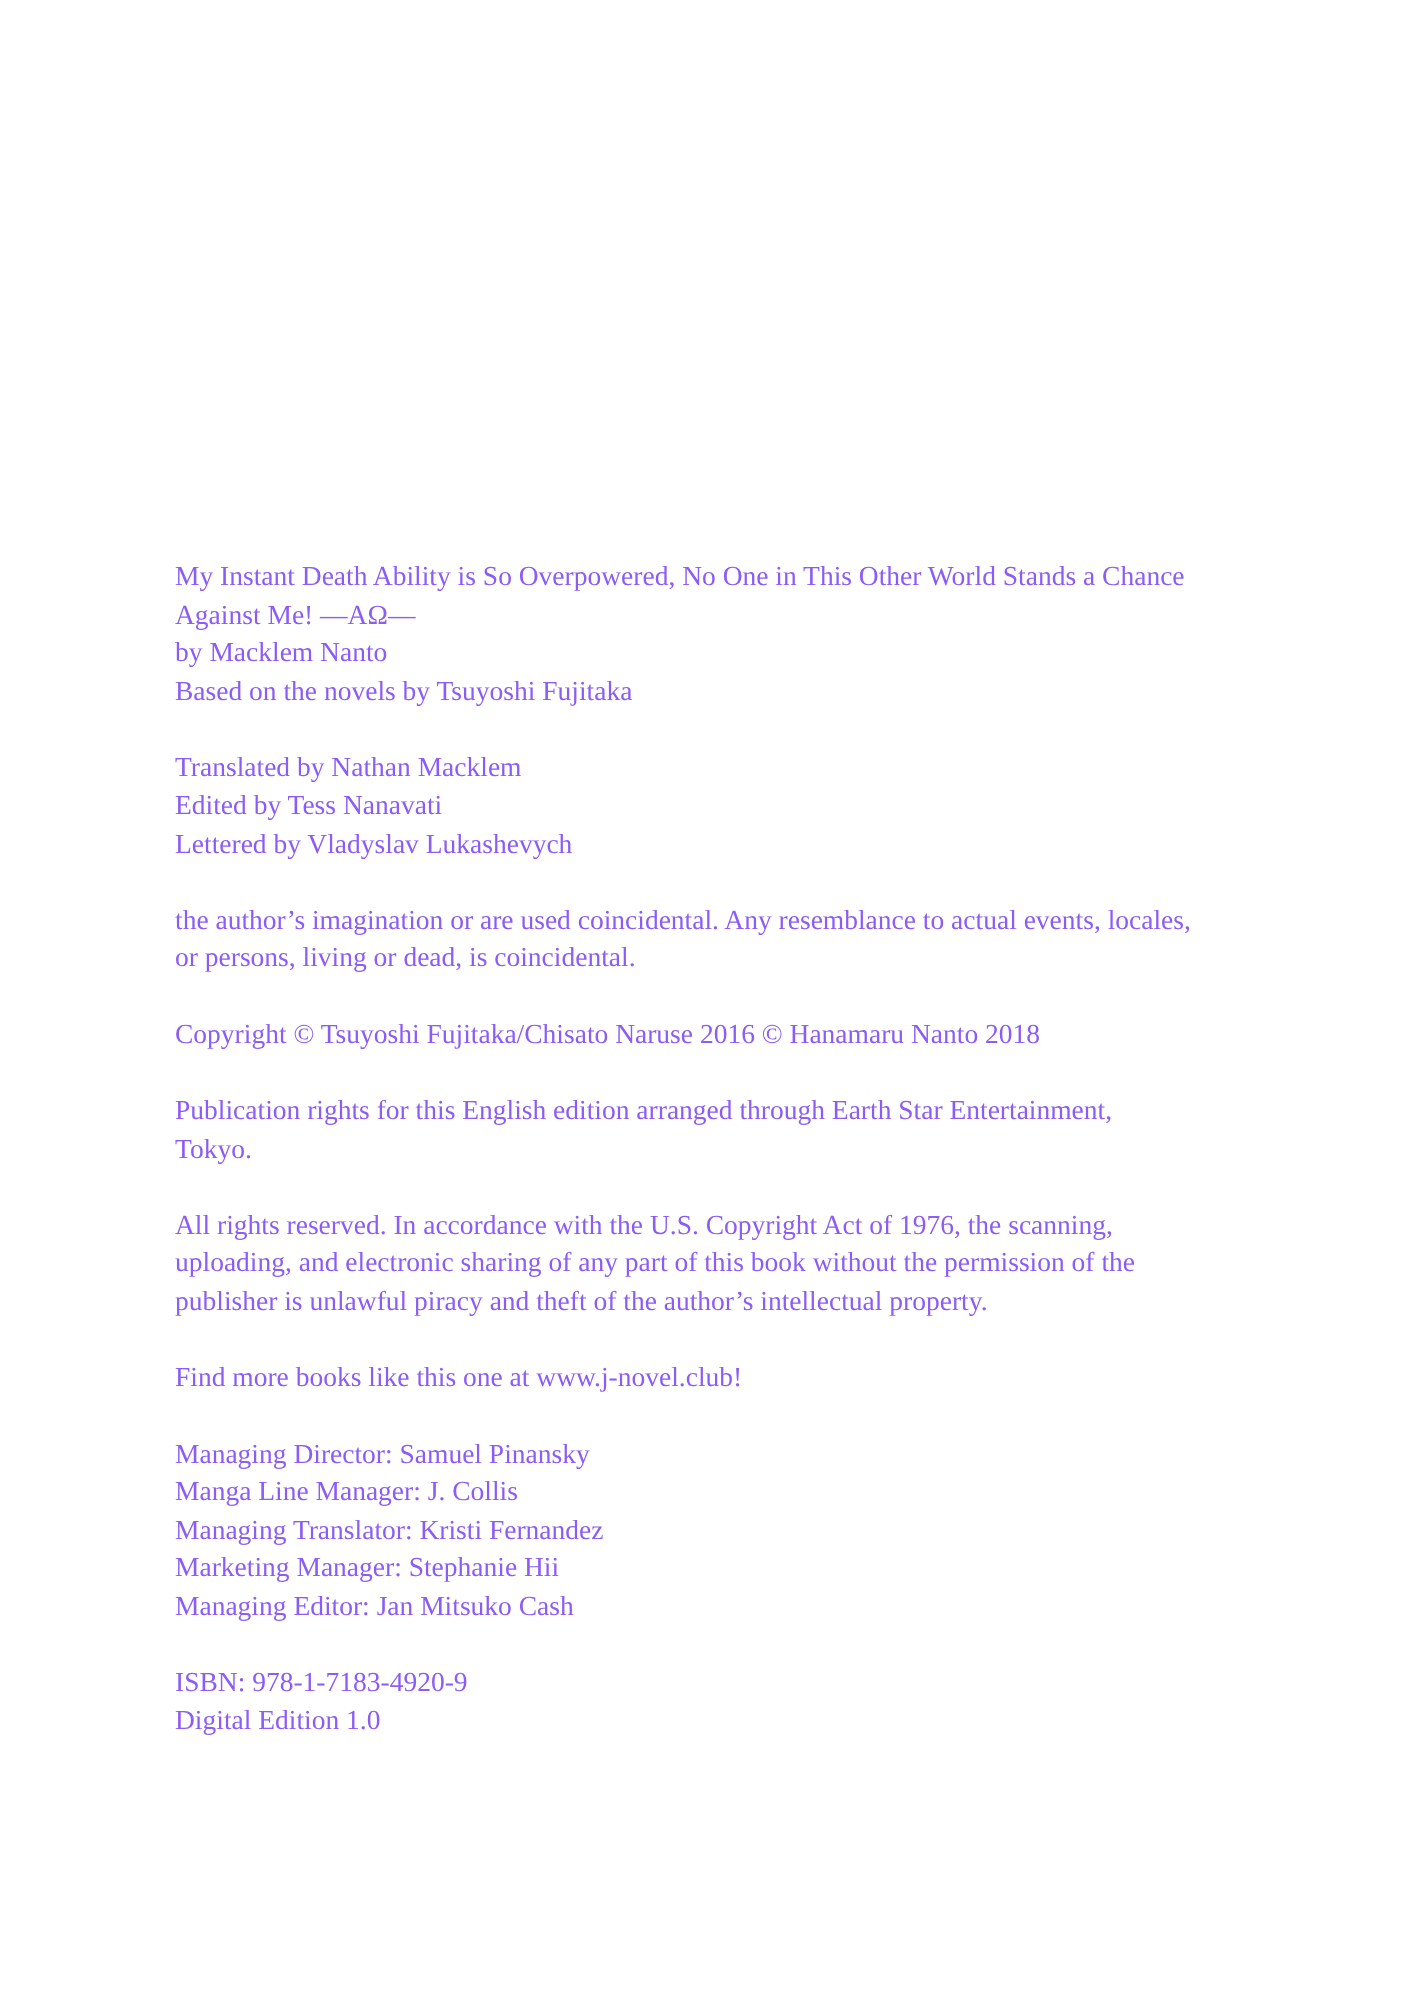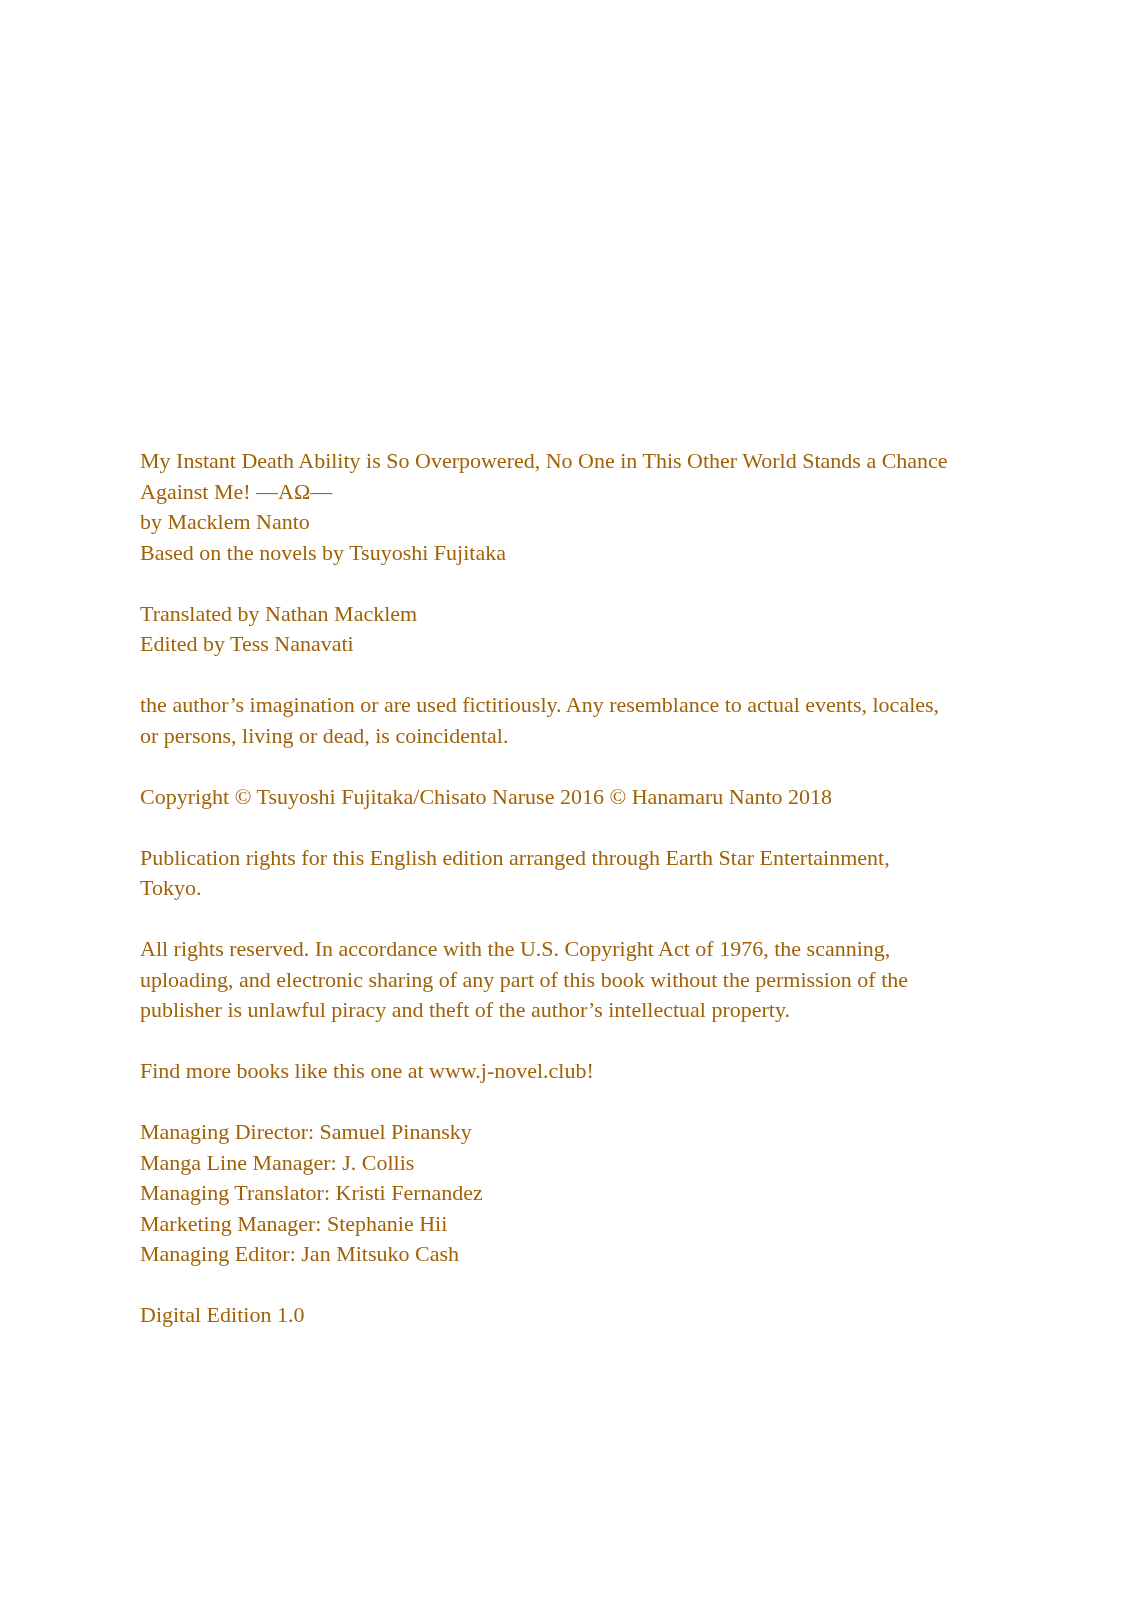--- a/index.html
+++ b/index.html
@@ -32,34 +32,35 @@
   .para:last-child {
     margin-bottom: 0;
   }
   .line {
     white-space: nowrap;
   }
 </style>
 </head>
 <body>
 
-<div class="page" style="background: rgb(255, 255, 255); color: #a16207;">
+<div class="page" style="background: rgb(255, 255, 255); color: #8b5cf6;">
   <div class="colophon">
       <div class="para">
         <div class="line">My Instant Death Ability is So Overpowered, No One in This Other World Stands a Chance</div>
         <div class="line">Against Me! —AΩ—</div>
         <div class="line">by Macklem Nanto</div>
         <div class="line">Based on the novels by Tsuyoshi Fujitaka</div>
       </div>
       <div class="para">
         <div class="line">Translated by Nathan Macklem</div>
         <div class="line">Edited by Tess Nanavati</div>
+        <div class="line">Lettered by Vladyslav Lukashevych</div>
       </div>
       <div class="para">
-        <div class="line">the author’s imagination or are used fictitiously. Any resemblance to actual events, locales,</div>
+        <div class="line">the author’s imagination or are used coincidental. Any resemblance to actual events, locales,</div>
         <div class="line">or persons, living or dead, is coincidental.</div>
       </div>
       <div class="para">
         <div class="line">Copyright © Tsuyoshi Fujitaka/Chisato Naruse 2016 © Hanamaru Nanto 2018</div>
       </div>
       <div class="para">
         <div class="line">Publication rights for this English edition arranged through Earth Star Entertainment,</div>
         <div class="line">Tokyo.</div>
       </div>
       <div class="para">
@@ -71,16 +72,17 @@
         <div class="line">Find more books like this one at www.j-novel.club!</div>
       </div>
       <div class="para">
         <div class="line">Managing Director: Samuel Pinansky</div>
         <div class="line">Manga Line Manager: J. Collis</div>
         <div class="line">Managing Translator: Kristi Fernandez</div>
         <div class="line">Marketing Manager: Stephanie Hii</div>
         <div class="line">Managing Editor: Jan Mitsuko Cash</div>
       </div>
       <div class="para">
+        <div class="line">ISBN: 978-1-7183-4920-9</div>
         <div class="line">Digital Edition 1.0</div>
       </div>
     </div>
 </div>
 
 </body></html>

